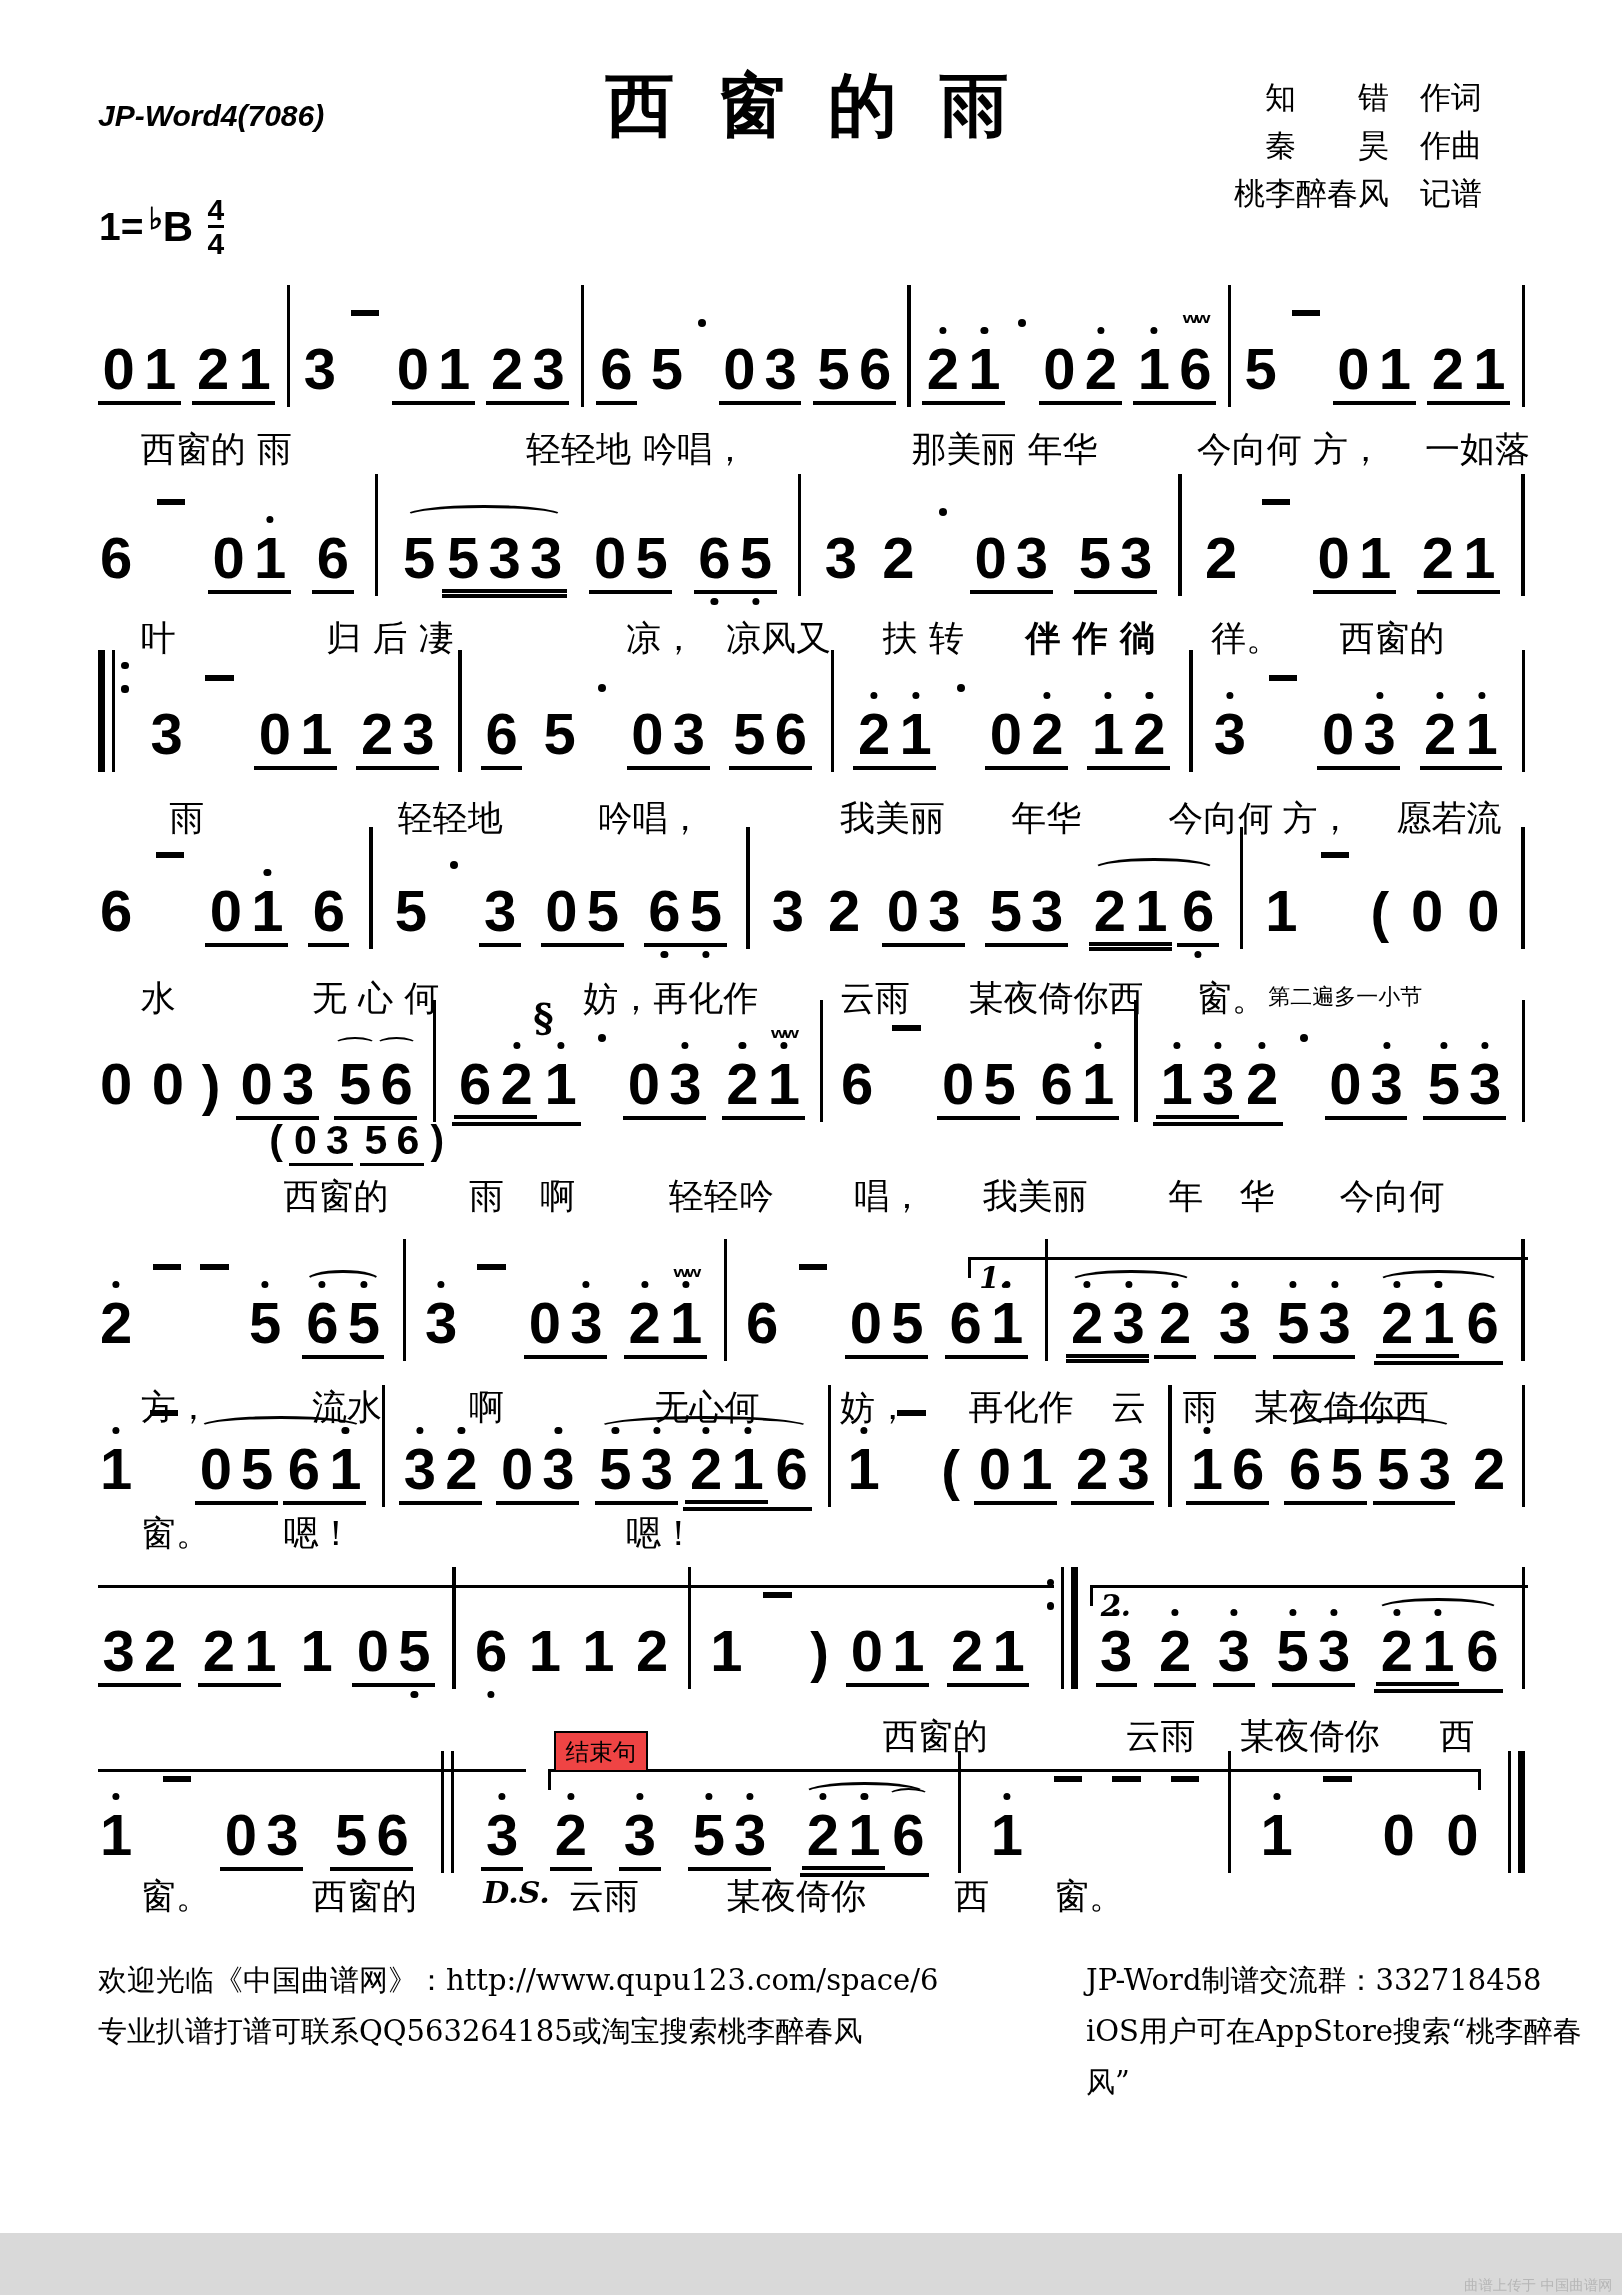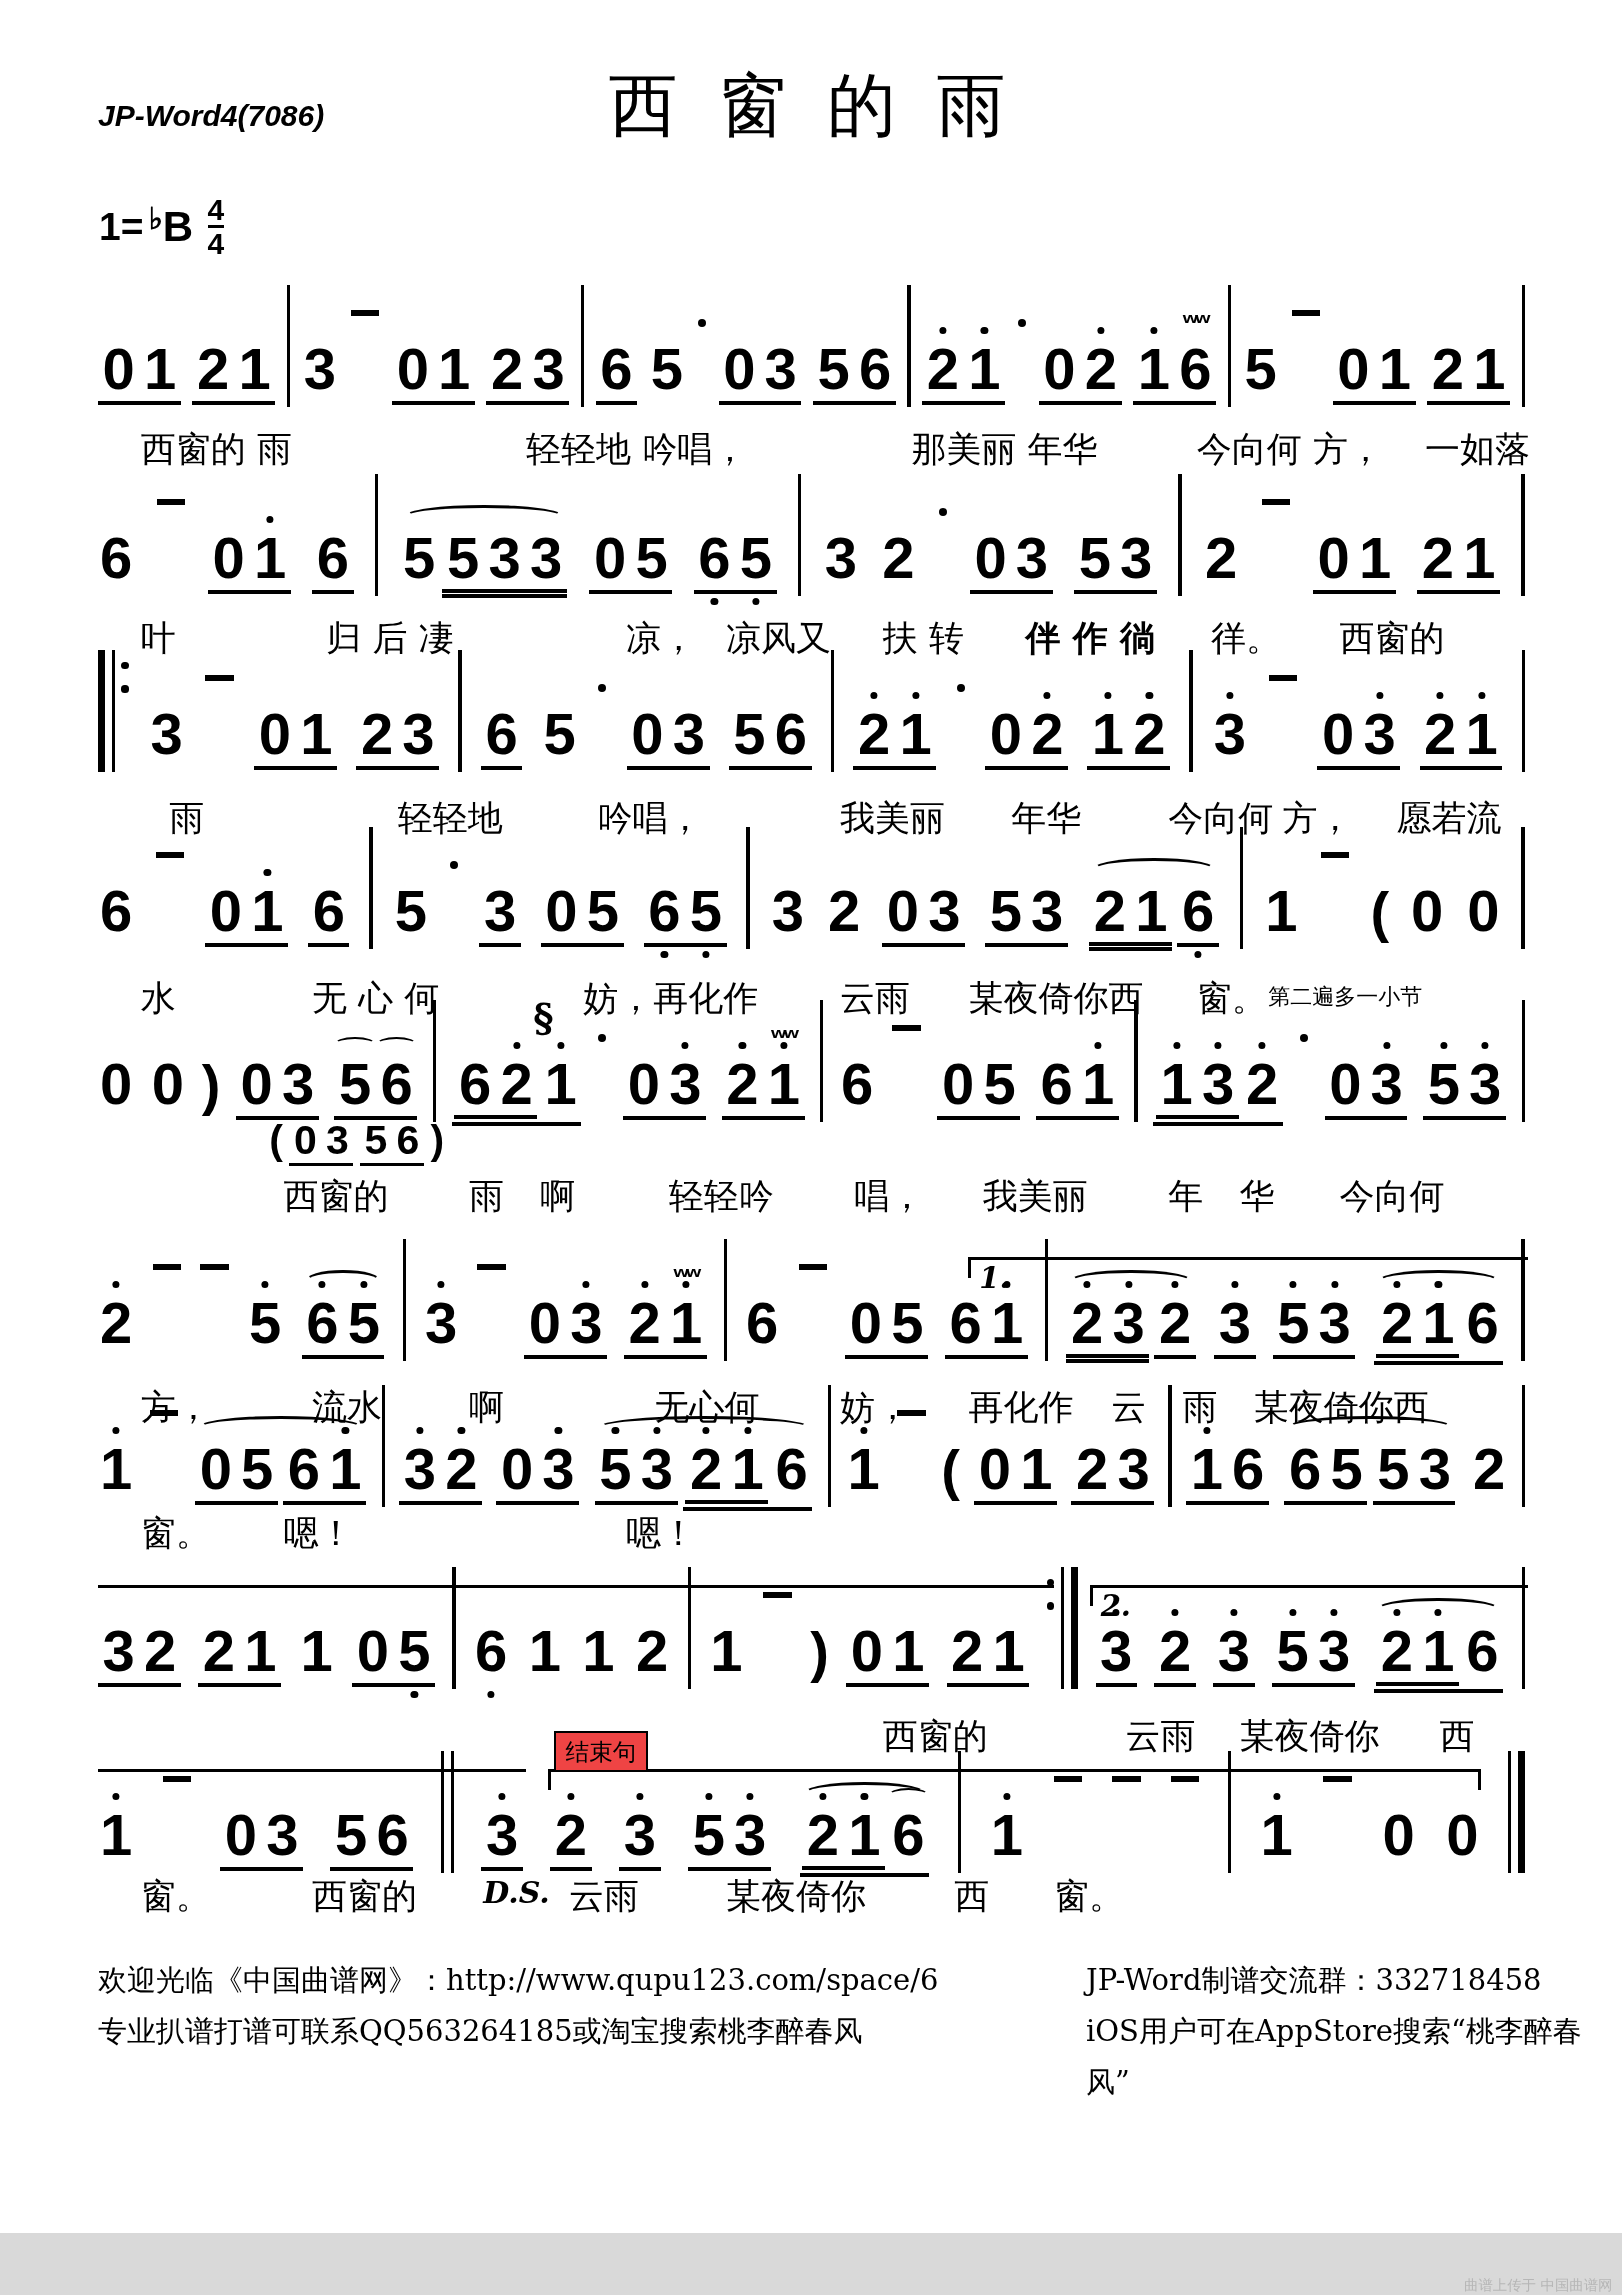--- a/index.html
+++ b/index.html
@@ -2,21 +2,21 @@
 <html style="font-size:10.5px"><head>
 <meta charset="utf-8">
 <style>
   html,body{margin:0;padding:0;background:#888;}
   #page{position:relative;width:1623px;height:2295px;background:#ffffff;color:#000;
         font-family:"DejaVu Serif",serif;overflow:hidden;}
 
   
   .tooltag{position:absolute;left:98px;top:99px;font:italic 700 30px "Liberation Sans",sans-serif;}
   .title{position:absolute;left:0;right:0;top:60px;text-align:center;
-         font-size:69px;font-weight:400;letter-spacing:9.2px;}
+         font-size:69px;font-weight:700;letter-spacing:9.2px;}
   .performer{position:absolute;left:0;right:0;top:195px;text-align:center;font-size:33px;}
   .credits{position:absolute;right:141px;top:73px;text-align:right;font-size:31px;line-height:48px;}
   .keysig{position:absolute;left:99px;top:194px;display:flex;align-items:center;
           font-family:"Liberation Sans",sans-serif;font-weight:700;}
   .keysig .pre{font-size:39px;}
   .keysig .flat{font-size:30px;margin:-17px 0 0 5.2px;}
   .keysig .letter{font-size:42px;}
   .frac{display:inline-flex;flex-direction:column;align-items:center;margin-left:14.4px;
         font-size:30px;line-height:31px;}
   .frac .den{border-top:3.9px solid #000;}
@@ -86,20 +86,25 @@
   .jcq{position:absolute;right:26px;top:2238px;font:400 43px "Liberation Sans",sans-serif;
        color:#8d8d8d;letter-spacing:1.3px;}
   .wm{position:absolute;right:10.5px;top:2276px;font-size:14.4px;color:#b6b6b6;}
 </style>
 </head>
 <body>
 
 <div id="page">
   <div class="tooltag">JP-Word4(7086)</div>
   <div class="title">西 窗 的 雨</div>
+  <div class="credits">
+      <div>知　　错　作词</div>
+      <div>秦　　昊　作曲</div>
+      <div>桃李醉春风　记谱</div>
+    </div>
   <div class="keysig">
     <span class="pre">1=</span>
       <span class="flat">♭</span>
       <span class="letter">B</span>
     <span class="frac">
       <span class="numr">4</span>
       <span class="den">4</span>
     </span>
   </div>
 

